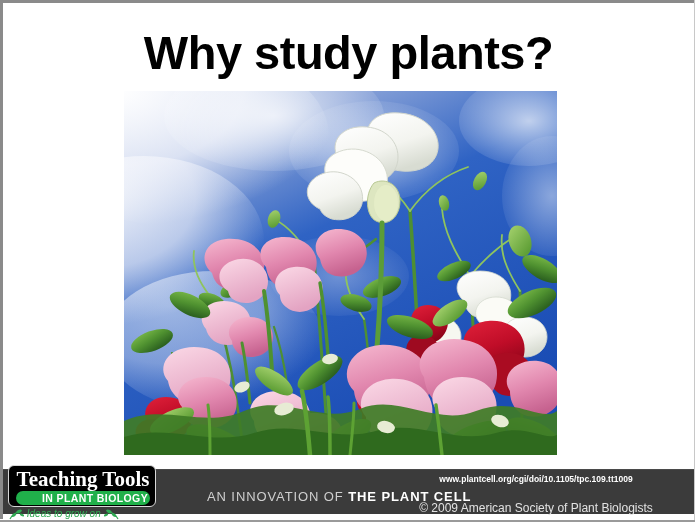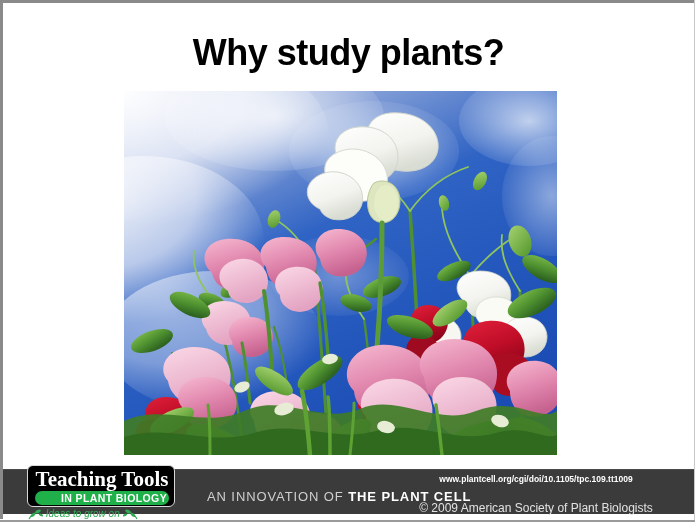--- a/index.html
+++ b/index.html
@@ -58,21 +58,21 @@
 
   
   .slide-title {
     position: absolute;
     left: 0;
     top: 22px;
     width: 691px;
     text-align: center;
     font-family: "Liberation Sans", sans-serif;
     font-weight: bold;
-    font-size: 36px;
+    font-size: 47px;
     line-height: 56px;
     letter-spacing: -0.5px;
     color: #000000;
     white-space: nowrap;
   }
 
   
   .photo {
     position: absolute;
     left: 121px;
@@ -98,21 +98,21 @@
     left: 0;
     top: 0;
     width: 691px;
     height: 1px;
     background: #4a4a4a;
   }
 
   
   .logo {
     position: absolute;
-    left: 24px;
+    left: 5px;
     top: 462px;
     width: 148px;
     height: 56px;
     text-decoration: underline;
   }
   .logo-plate {
     position: absolute;
     left: 0;
     top: 0;
     width: 148px;

